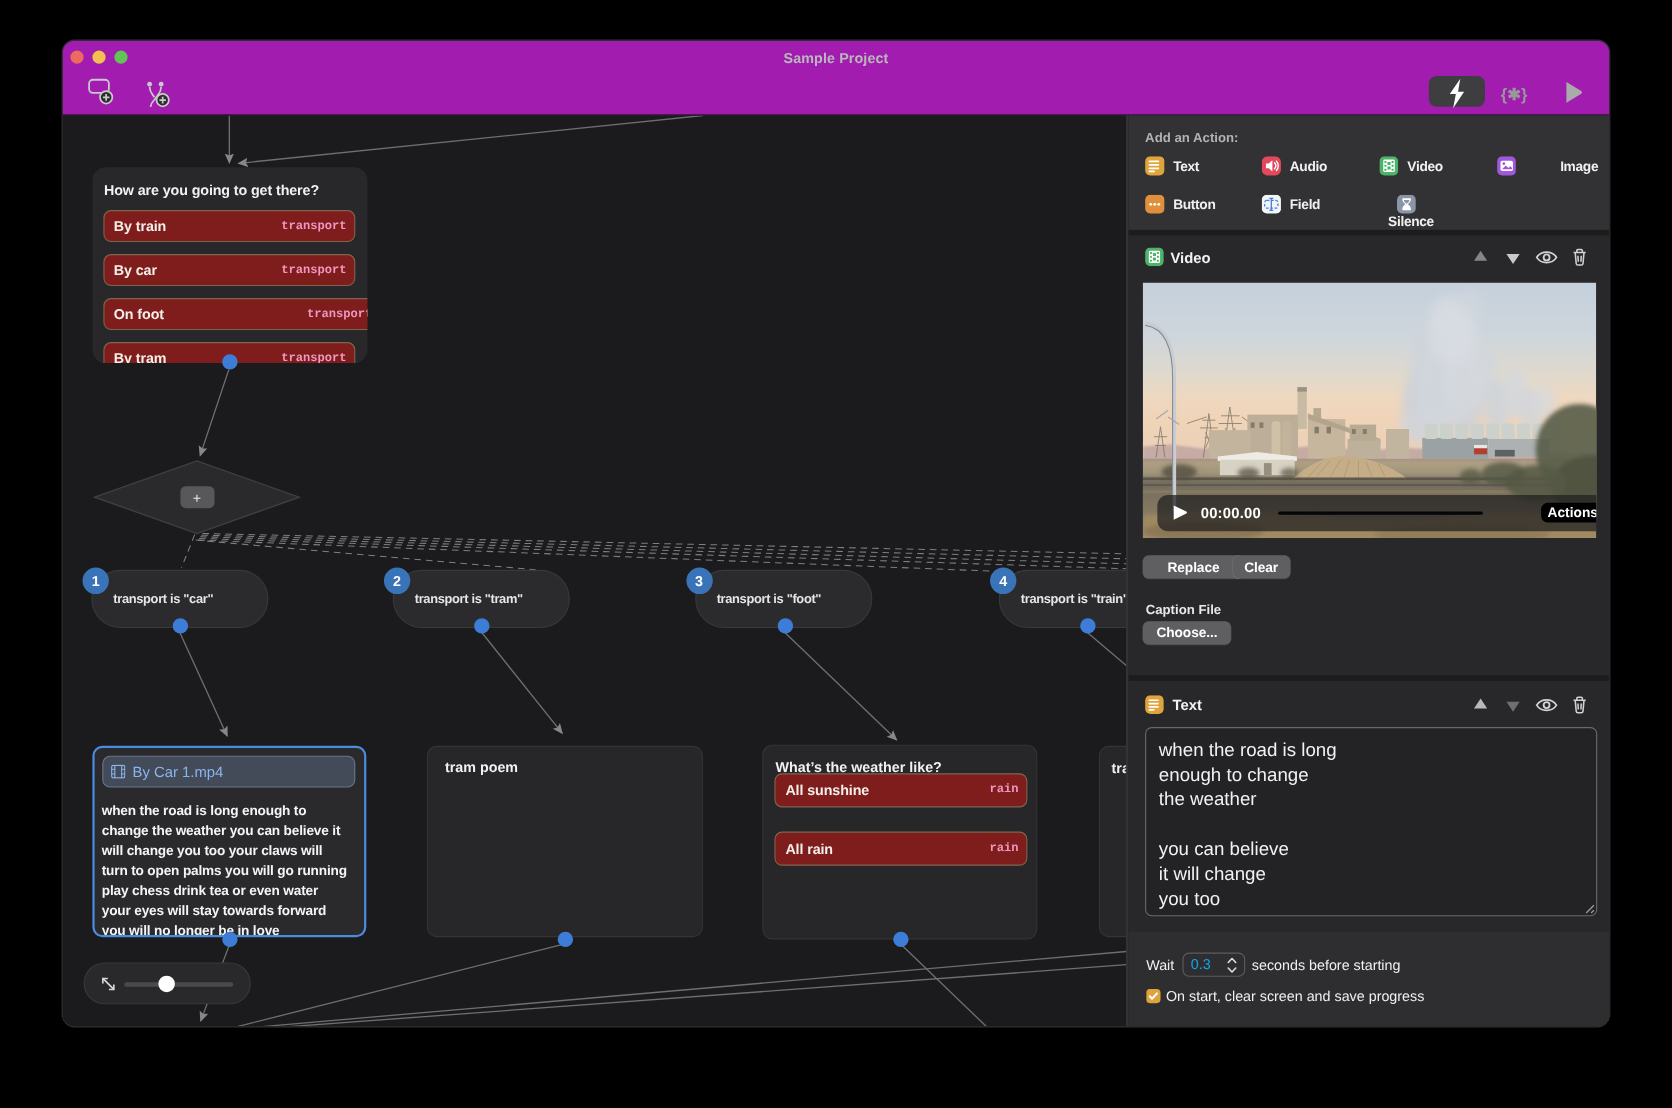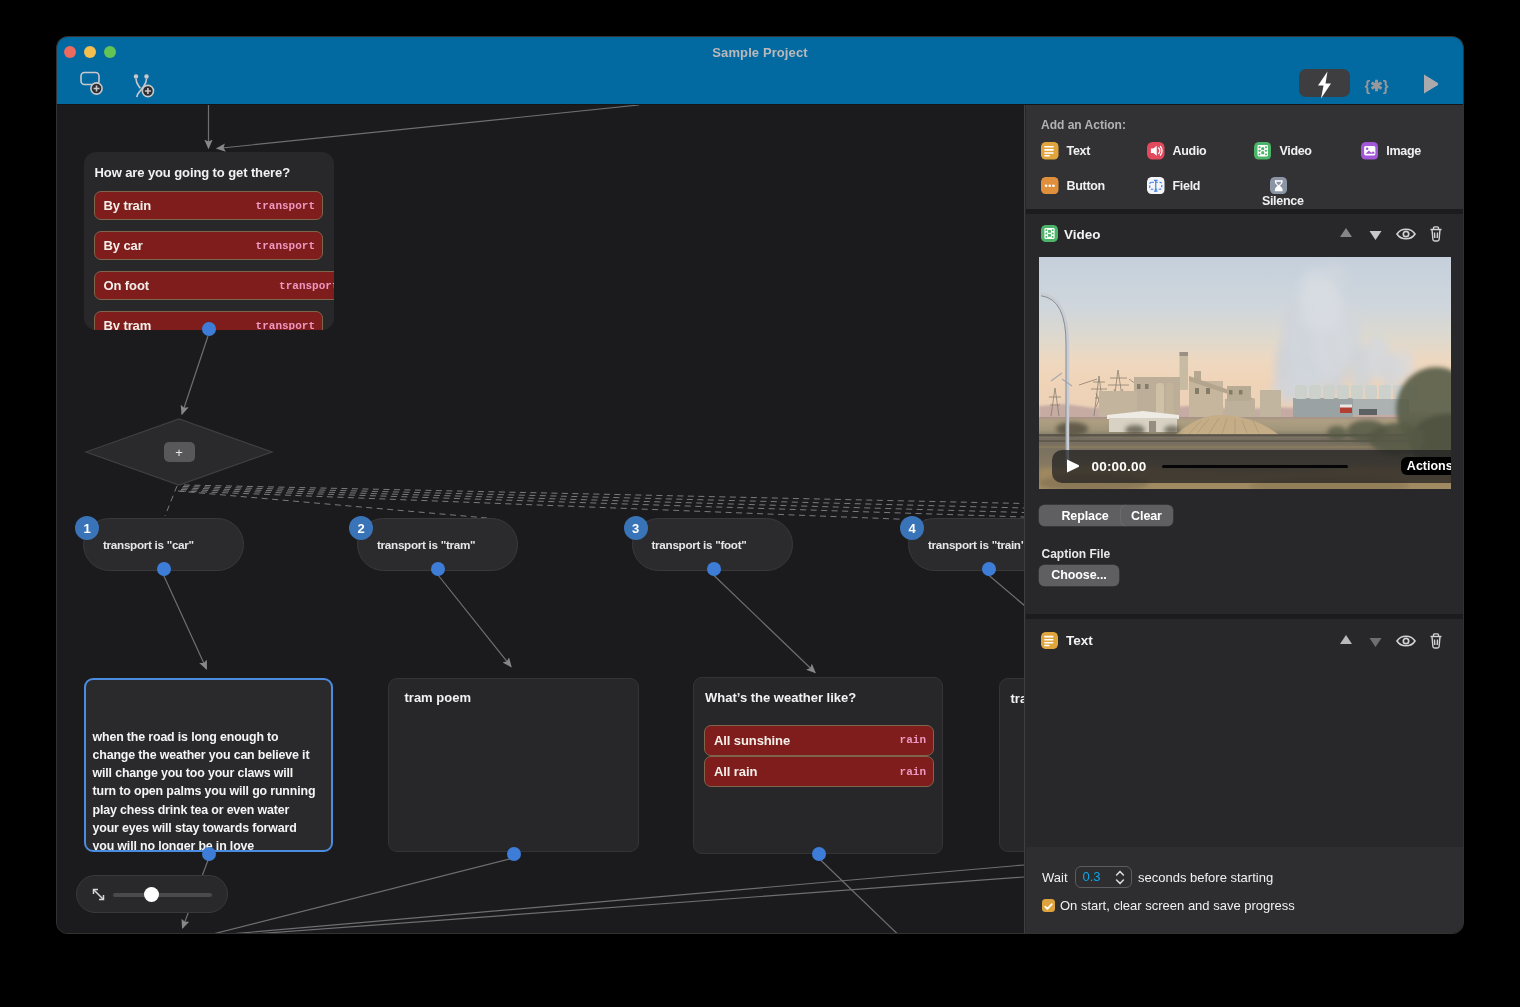--- a/index.html
+++ b/index.html
@@ -3,21 +3,21 @@
 <meta charset="utf-8">
 <style>
   * { margin:0; padding:0; box-sizing:border-box; }
   html,body { width:1520px; height:1007px; background:#000; overflow:hidden;
     font-family:"Liberation Sans", sans-serif; }
   .window { position:absolute; left:57px; top:37px; width:1406px; height:896px;
     background:#1b1b1d; border-radius:11px; overflow:hidden;
     box-shadow:0 0 0 1px rgba(125,125,128,0.4); }
   
   .titlebar { position:absolute; left:0; top:0; width:100%; height:68px;
-    background:#0369a1; border-bottom:1px solid #151517; }
+    background:#a21caf; border-bottom:1px solid #151517; }
   .tl { position:absolute; top:8.5px; width:12.5px; height:12.5px; border-radius:50%; }
   .tl.r { left:6.5px; background:#ec6a5e; }
   .tl.y { left:26.5px; background:#f5bf4f; }
   .tl.g { left:46.5px; background:#61c454; }
   .wtitle { position:absolute; top:8px; width:100%; text-align:center;
     font-size:13px; font-weight:bold; color:#b9b9bb; letter-spacing:0.1px; }
   
   .canvas { position:absolute; left:0; top:68px; width:967px; height:828px;
     background:#1b1b1d; overflow:hidden; }
   .edges { position:absolute; left:0; top:0; }
@@ -155,28 +155,36 @@
     <div class="pill" style="left:851px;top:412.5px;">
         <div class="ptxt">transport is "train"</div>
         <div class="badge">4</div>
       </div>
     <div class="dot" style="left:99.5px;top:456.5px;"></div>
     <div class="dot" style="left:374px;top:456.5px;"></div>
     <div class="dot" style="left:649.5px;top:456.5px;"></div>
     <div class="dot" style="left:924.5px;top:456.5px;"></div>
 
     <div class="cnode" style="left:26.5px;top:572.5px;width:249px;height:174px;border:2px solid #4b8ce0;background:#2a2a2c;">
+      <div style="position:absolute;left:7px;top:7px;width:230px;height:29px;background:#444b58;border:1px solid #68768e;border-radius:7px;display:flex;align-items:center;">
+        <svg width="13" height="13" viewBox="0 0 13 13" style="margin-left:7px;flex:none">
+          <rect x="0.5" y="0.8" width="12" height="11.4" rx="1.5" fill="none" stroke="#8ab5ee" stroke-width="1.1"></rect>
+          <path d="M3.4 0.8v11.4M9.6 0.8v11.4" stroke="#8ab5ee" stroke-width="1"></path>
+          <path d="M0.5 4.4h2.9M0.5 8.6h2.9M9.6 4.4h2.9M9.6 8.6h2.9" stroke="#8ab5ee" stroke-width="0.9"></path>
+        </svg>
+        <span style="margin-left:7px;font-size:13.5px;color:#8ab5ee;">By Car 1.mp4</span>
+      </div>
       <div style="position:absolute;left:7px;top:48px;width:236px;font-size:12.4px;font-weight:bold;color:#f5f5f5;line-height:18.3px;letter-spacing:-0.15px;white-space:nowrap;">when the road is long enough to<br>change the weather you can believe it<br>will change you too your claws will<br>turn to open palms you will go running<br>play chess drink tea or even water<br>your eyes will stay towards forward<br>you will no longer be in love</div>
     </div>
     <div class="cnode" style="left:330.5px;top:572.5px;width:251px;height:174.5px;">
       <div class="ctitle">tram poem</div>
     </div>
     <div class="cnode" style="left:636px;top:571.5px;width:250px;height:177px;">
       <div class="ctitle" style="left:11px;top:12px;">What’s the weather like?</div>
-      <div class="brow" style="left:10px;top:47px;width:230px;height:31px;">
+      <div class="brow" style="left:10px;top:25px;width:230px;height:31px;">
           <span class="lbl">All sunshine</span>
           <span class="var">rain</span>
         </div>
       <div class="brow" style="left:10px;top:78.5px;width:230px;height:31px;">
           <span class="lbl">All rain</span>
           <span class="var">rain</span>
         </div>
     </div>
     <div class="cnode" style="left:941.5px;top:572.5px;width:110px;height:174px;">
       <div class="ctitle" style="left:11px;top:12px;">tram poem 2</div>
@@ -226,21 +234,21 @@
             <rect x="4.7" y="11.7" width="1.9" height="1.9" rx="0.5"></rect>
             <rect x="11.4" y="4.4" width="1.9" height="1.9" rx="0.5"></rect>
             <rect x="11.4" y="8.05" width="1.9" height="1.9" rx="0.5"></rect>
             <rect x="11.4" y="11.7" width="1.9" height="1.9" rx="0.5"></rect>
             <rect x="7.5" y="5.4" width="3" height="2.9" rx="0.4"></rect>
             <rect x="7.5" y="9.6" width="3" height="2.9" rx="0.4"></rect>
           </g>
         </svg>
       <span class="alab">Video</span>
     </div>
-    <div class="aitem" style="left:335.8px;top:37.3px;">
+    <div class="aitem" style="left:335.8px;top:37.3px;gap:32px;">
       <svg class="ico" viewBox="0 0 18 18">
           <rect width="18" height="18" rx="4.5" fill="#a158d8"></rect>
           <rect x="3.2" y="4.2" width="11.6" height="9.6" rx="1.6" fill="#fff"></rect>
           <circle cx="6.3" cy="7" r="1.3" fill="#a158d8"></circle>
           <path d="M4.6 12.2 L8.2 8.8 L10.6 11 L12.4 9.4 L14 11 V12.2 Z" fill="#a158d8"></path>
         </svg>
       <span class="alab">Image</span>
     </div>
     <div class="aitem" style="left:16px;top:71.9px;">
       <svg class="ico" viewBox="0 0 18 18">
@@ -460,20 +468,25 @@
       <path d="M42.5 8 L48.5 17 H36.5 Z" fill="#6f6f71" transform="rotate(180 42.5 12.5)"></path>
       <path d="M64 11 C68 4.6 78 4.6 82 11 C78 17.4 68 17.4 64 11 Z" fill="none" stroke="#d2d2d4" stroke-width="1.6"></path>
       <circle cx="73" cy="11" r="2.7" fill="none" stroke="#d2d2d4" stroke-width="1.7"></circle>
       <g stroke="#d2d2d4" stroke-width="1.4" fill="none">
         <path d="M97.5 6.5 h11"></path>
           <path d="M100.5 6.5 v-1.6 a1 1 0 0 1 1-1 h3 a1 1 0 0 1 1 1 v1.6"></path>
         <path d="M99 6.5 l0.9 10 a1.6 1.6 0 0 0 1.6 1.5 h3 a1.6 1.6 0 0 0 1.6-1.5 l0.9-10"></path>
         <path d="M101.5 9.5 l0.3 5.5M104.5 9.5 l-0.3 5.5"></path>
       </g>
     </svg>
+    <div style="position:absolute;left:15.5px;top:556px;width:411px;height:172px;background:#232325;border:1px solid #6a6a6d;border-radius:6px;color:#f2f2f2;font-size:17px;line-height:22.6px;padding:9px 12px;">when the road is long<br>enough to change<br>the weather<br><br>you can believe<br>it will change<br>you too
+      <svg width="11" height="11" viewBox="0 0 11 11" style="position:absolute;right:1px;bottom:1px" stroke="#9a9a9d" stroke-width="1.2">
+        <path d="M10 3 L3 10M10 7.5 L7.5 10"></path>
+      </svg>
+    </div>
 
     <div style="position:absolute;left:1px;right:0;top:741.5px;bottom:0;background:#2e2e30;"></div>
     <div style="position:absolute;left:17px;top:764.5px;font-size:13px;color:#f0f0f0;">Wait</div>
     <div style="position:absolute;left:49.5px;top:760.5px;width:57.5px;height:22.5px;background:transparent;border:1.5px solid #5c5c5e;border-radius:6px;">
       <div style="position:absolute;left:7px;top:2.5px;font-size:13px;color:#0ea5e9;">0.3</div>
       <svg width="16" height="21" viewBox="0 0 16 21" fill="none" stroke="#dcdcde" stroke-width="1.5" stroke-linecap="round" stroke-linejoin="round" style="position:absolute;right:3px;top:0;">
         <path d="M4.6 8 L8 4.4 L11.4 8M4.6 13 L8 16.6 L11.4 13"></path>
       </svg>
     </div>
     <div style="position:absolute;left:113px;top:764.5px;font-size:13px;color:#f0f0f0;">seconds before starting</div>

